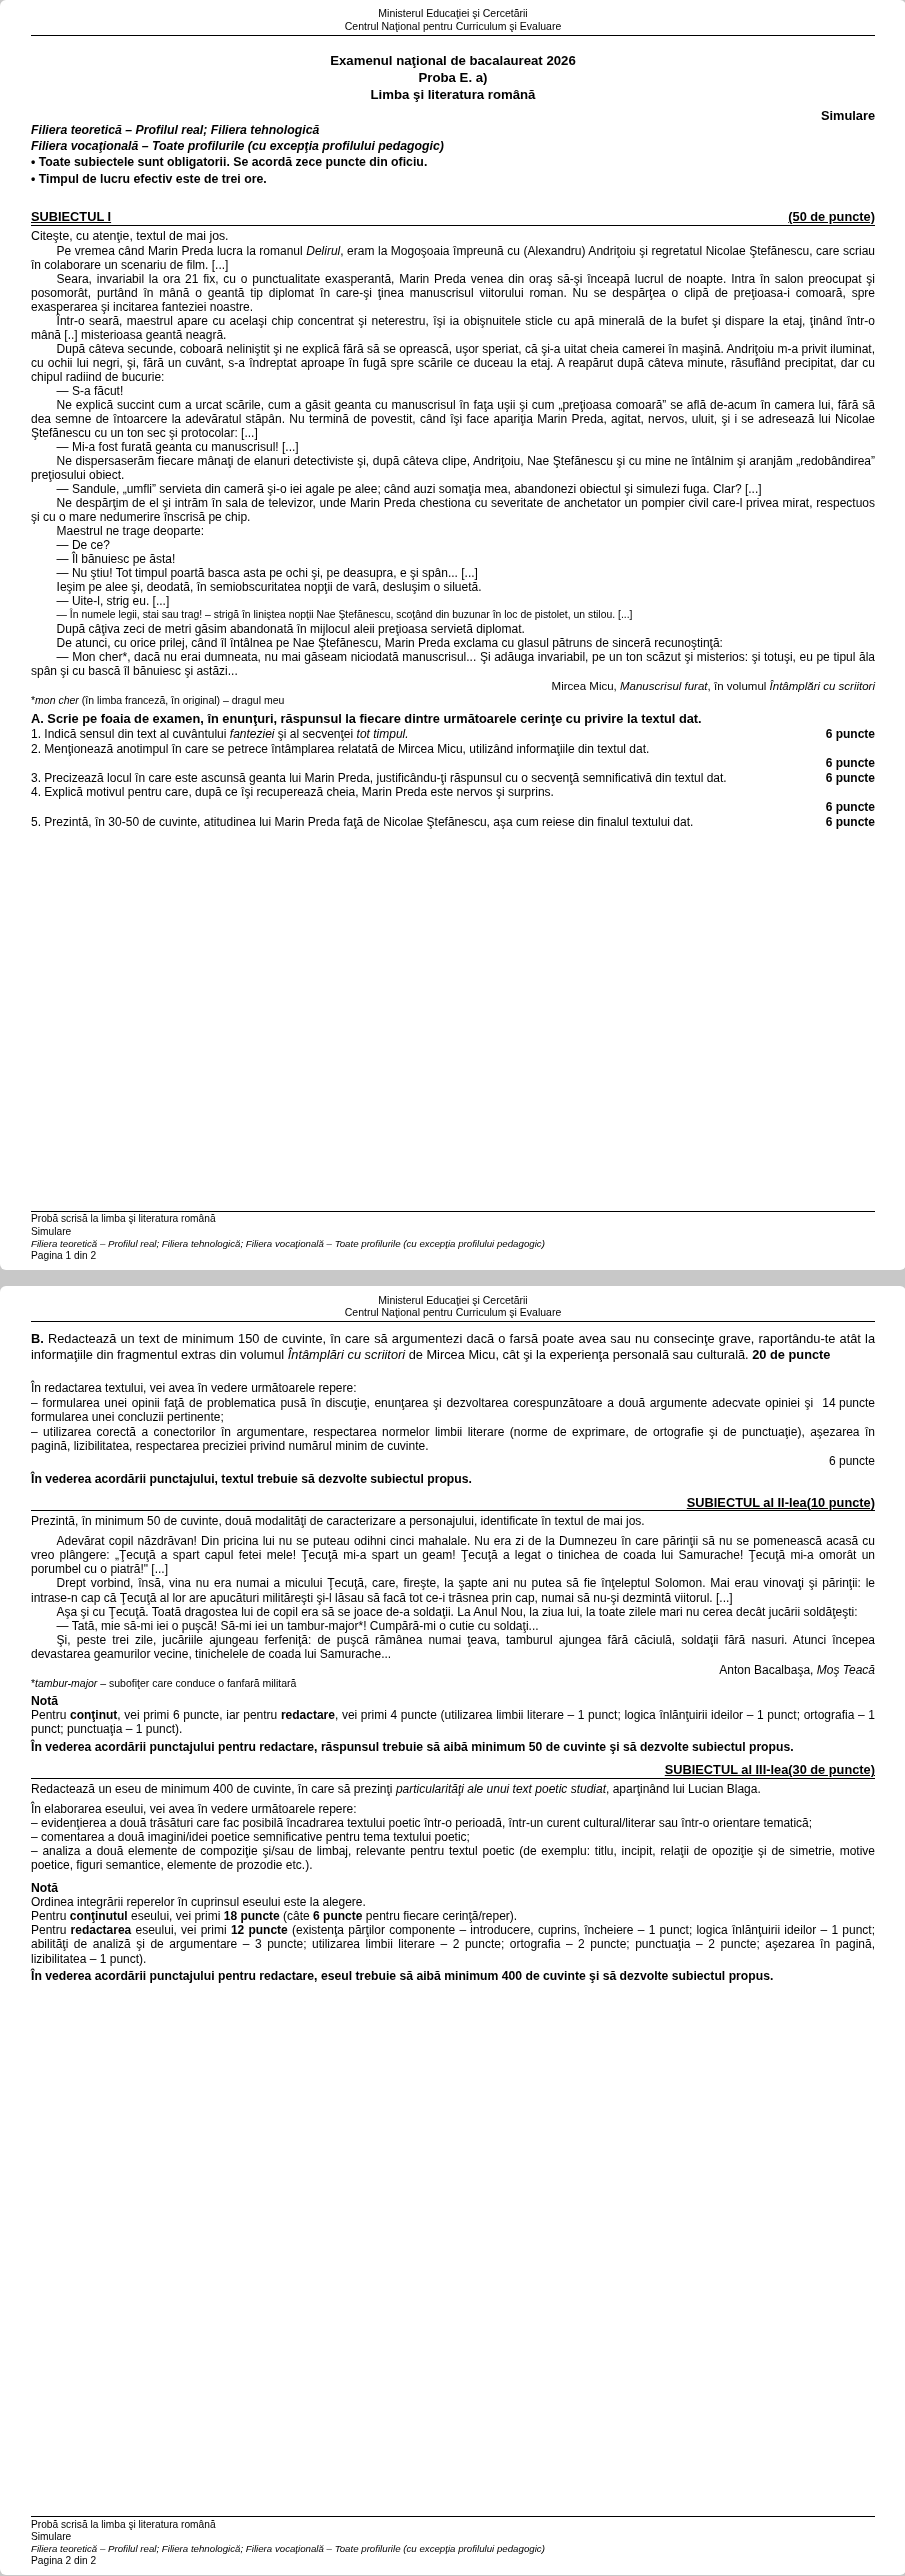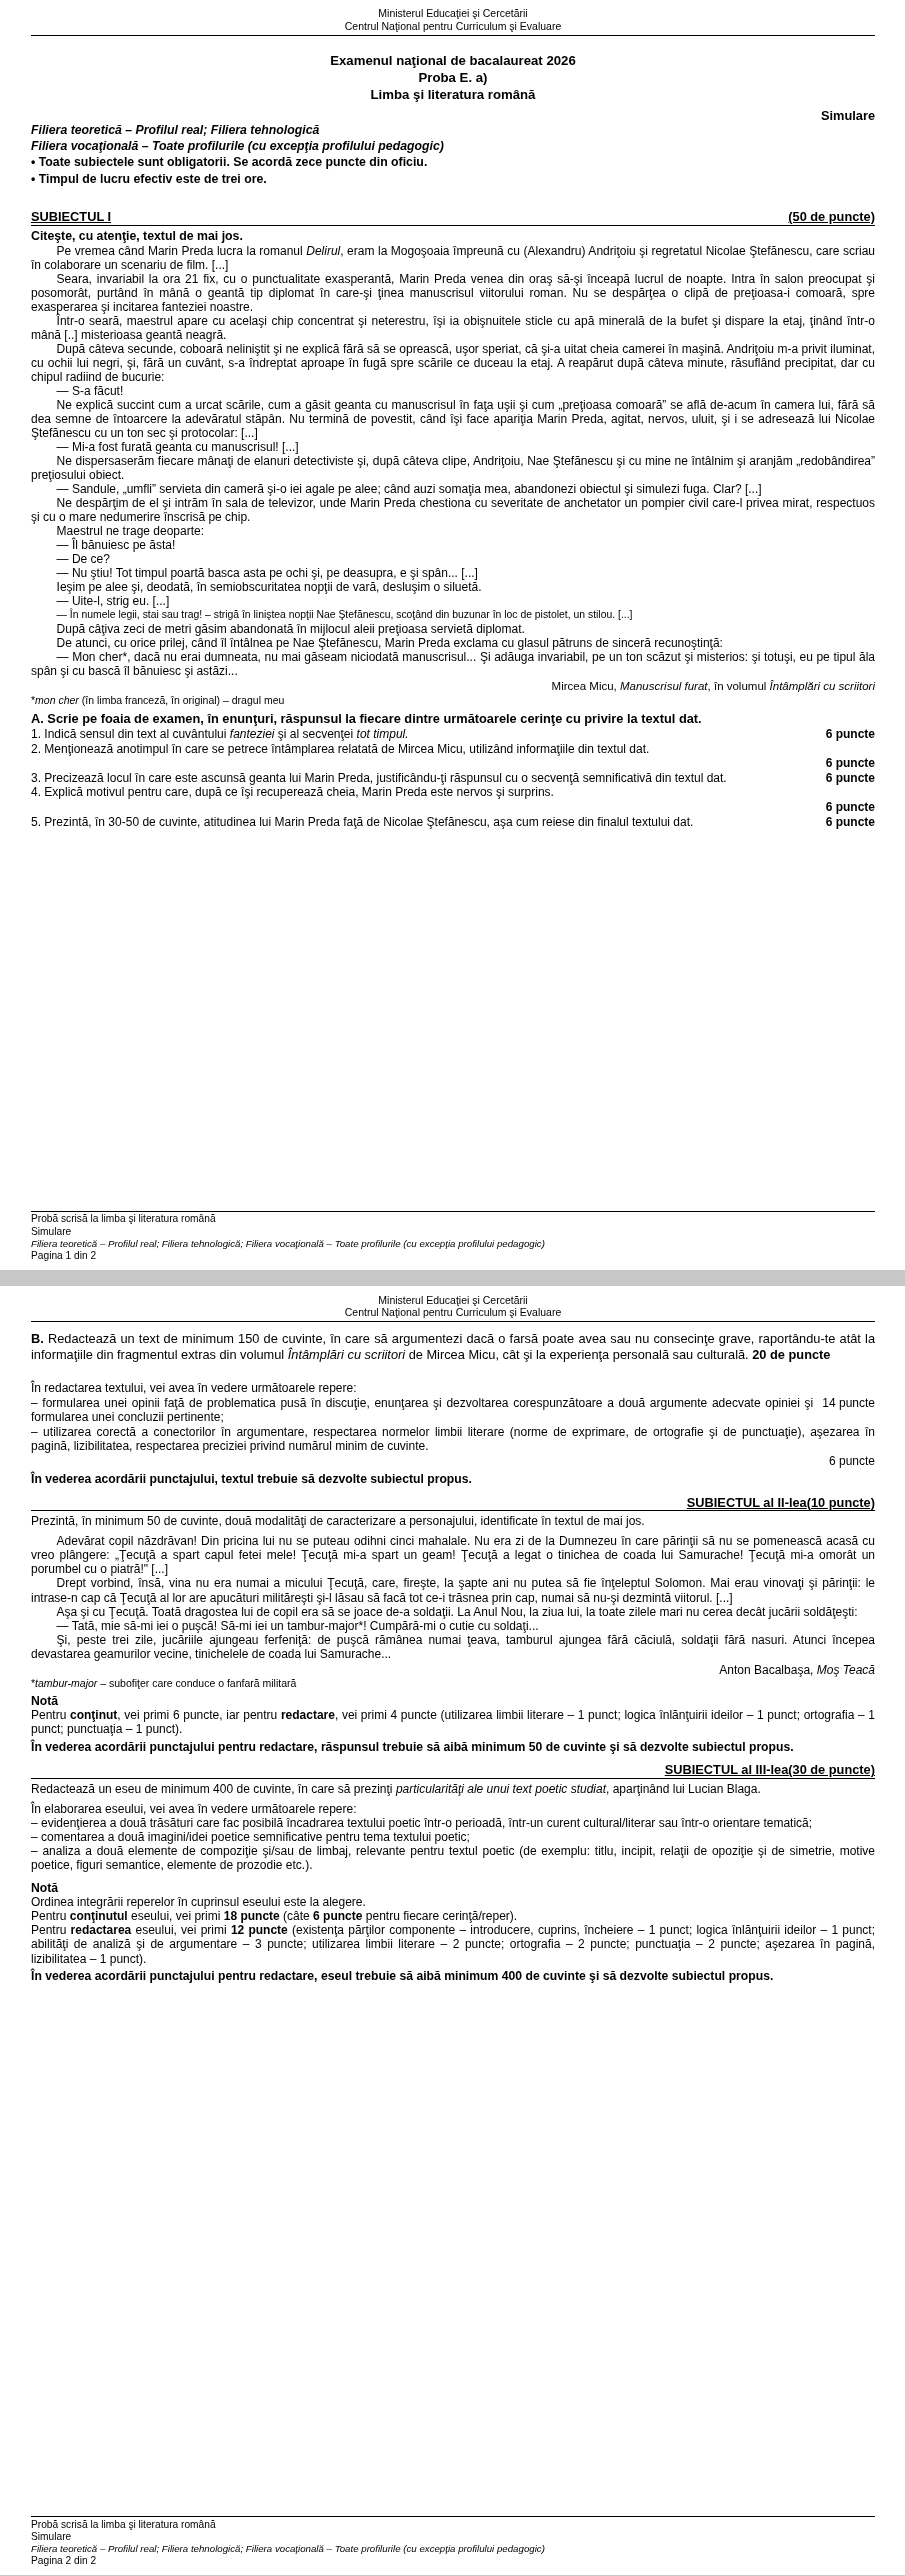--- a/index.html
+++ b/index.html
@@ -7,20 +7,21 @@
     margin: 0; padding: 0;
     background: #c8c8c8;
     font-family: "Liberation Sans", sans-serif;
   }
   .sheet {
     width: 906px;
     background: #ffffff;
     margin: 0 auto;
     position: relative;
     padding: 7.3px 31px 5.5px 31px;
+    border-radius: 6px;
   }
   .page1 { height: 1270px; }
   .gap { height: 16.4px; background: #c8c8c8; width: 906px; margin: 0 auto; }
   .page2 { height: 1289px; }
 
   .ministry {
     text-align: center;
     font-size: 10.5px;
     line-height: 12.8px;
     color: #000;
@@ -66,21 +67,21 @@
   }
   .subject-head .lbl { text-decoration: underline; }
   .subject-head .pts { text-decoration: underline; }
   .rule-under {
     border: none;
     border-top: 1.6px solid #000;
     margin: 0.9px 0 2.7px 0;
   }
 
   .instr-bold {
-    font-weight: bold;
+    font-weight: normal;
     font-size: 12.3px;
     line-height: 15.5px;
   }
   .body-par {
     font-size: 12px;
     line-height: 14px;
     text-align: justify;
     text-indent: 25.6px;
     margin: 0;
   }
@@ -232,22 +233,22 @@
   <p class="body-par">Seara, invariabil la ora 21 fix, cu o punctualitate exasperantă, Marin Preda venea din oraş să-şi înceapă lucrul de noapte. Intra în salon preocupat şi posomorât, purtând în mână o geantă tip diplomat în care-şi ţinea manuscrisul viitorului roman. Nu se despărţea o clipă de preţioasa-i comoară, spre exasperarea şi incitarea fanteziei noastre.</p>
   <p class="body-par">Într-o seară, maestrul apare cu acelaşi chip concentrat şi neterestru, îşi ia obişnuitele sticle cu apă minerală de la bufet şi dispare la etaj, ţinând într-o mână [..] misterioasa geantă neagră.</p>
   <p class="body-par">După câteva secunde, coboară neliniştit şi ne explică fără să se oprească, uşor speriat, că şi-a uitat cheia camerei în maşină. Andriţoiu m-a privit iluminat, cu ochii lui negri, şi, fără un cuvânt, s-a îndreptat aproape în fugă spre scările ce duceau la etaj. A reapărut după câteva minute, răsuflând precipitat, dar cu chipul radiind de bucurie:</p>
   <p class="dash-par">— S-a făcut!</p>
   <p class="body-par">Ne explică succint cum a urcat scările, cum a găsit geanta cu manuscrisul în faţa uşii şi cum „preţioasa comoară” se află de-acum în camera lui, fără să dea semne de întoarcere la adevăratul stăpân. Nu termină de povestit, când îşi face apariţia Marin Preda, agitat, nervos, uluit, şi i se adresează lui Nicolae Ştefănescu cu un ton sec şi protocolar: [...]</p>
   <p class="dash-par">— Mi-a fost furată geanta cu manuscrisul! [...]</p>
   <p class="body-par">Ne dispersaserăm fiecare mânaţi de elanuri detectiviste şi, după câteva clipe, Andriţoiu, Nae Ştefănescu şi cu mine ne întâlnim şi aranjăm „redobândirea” preţiosului obiect.</p>
   <p class="body-par">— Sandule, „umfli” servieta din cameră şi-o iei agale pe alee; când auzi somaţia mea, abandonezi obiectul şi simulezi fuga. Clar? [...]</p>
   <p class="body-par">Ne despărţim de el şi intrăm în sala de televizor, unde Marin Preda chestiona cu severitate de anchetator un pompier civil care-l privea mirat, respectuos şi cu o mare nedumerire înscrisă pe chip.</p>
   <p class="dash-par">Maestrul ne trage deoparte:</p>
+  <p class="dash-par">— De ce?</p>
   <p class="dash-par">— Îl bănuiesc pe ăsta!</p>
-  <p class="dash-par">— De ce?</p>
   <p class="dash-par">— Nu ştiu! Tot timpul poartă basca asta pe ochi şi, pe deasupra, e şi spân... [...]</p>
   <p class="dash-par">Ieşim pe alee şi, deodată, în semiobscuritatea nopţii de vară, desluşim o siluetă.</p>
   <p class="dash-par">— Uite-l, strig eu. [...]</p>
   <p class="tight">— În numele legii, stai sau trag! – strigă în liniştea nopţii Nae Ştefănescu, scoţând din buzunar în loc de pistolet, un stilou. [...]</p>
   <p class="dash-par">După câţiva zeci de metri găsim abandonată în mijlocul aleii preţioasa servietă diplomat.</p>
   <p class="body-par">De atunci, cu orice prilej, când îl întâlnea pe Nae Ştefănescu, Marin Preda exclama cu glasul pătruns de sinceră recunoştinţă:</p>
   <p class="body-par">— Mon cher*, dacă nu erai dumneata, nu mai găseam niciodată manuscrisul... Şi adăuga invariabil, pe un ton scăzut şi misterios: şi totuşi, eu pe tipul ăla spân şi cu bască îl bănuiesc şi astăzi...</p>
 
   <div class="attrib">Mircea Micu, <i>Manuscrisul furat</i>, în volumul <i>Întâmplări cu scriitori</i></div>
   <div class="footnote">*<i>mon cher</i> (în limba franceză, în original) – dragul meu</div>

